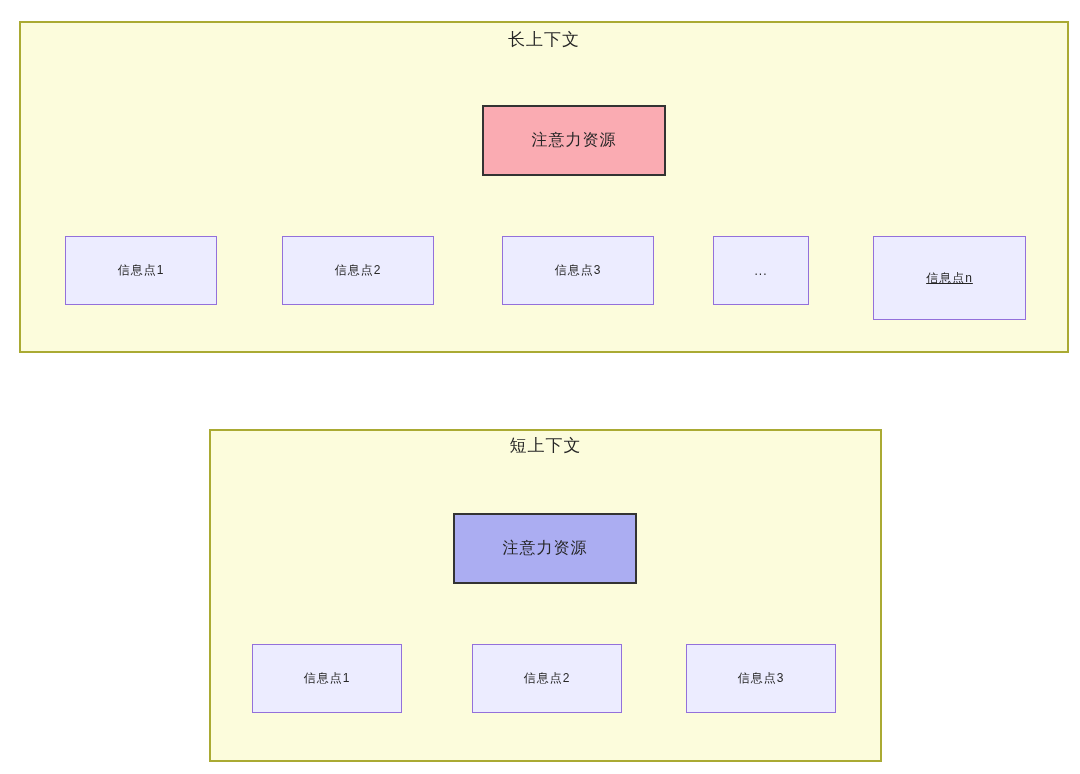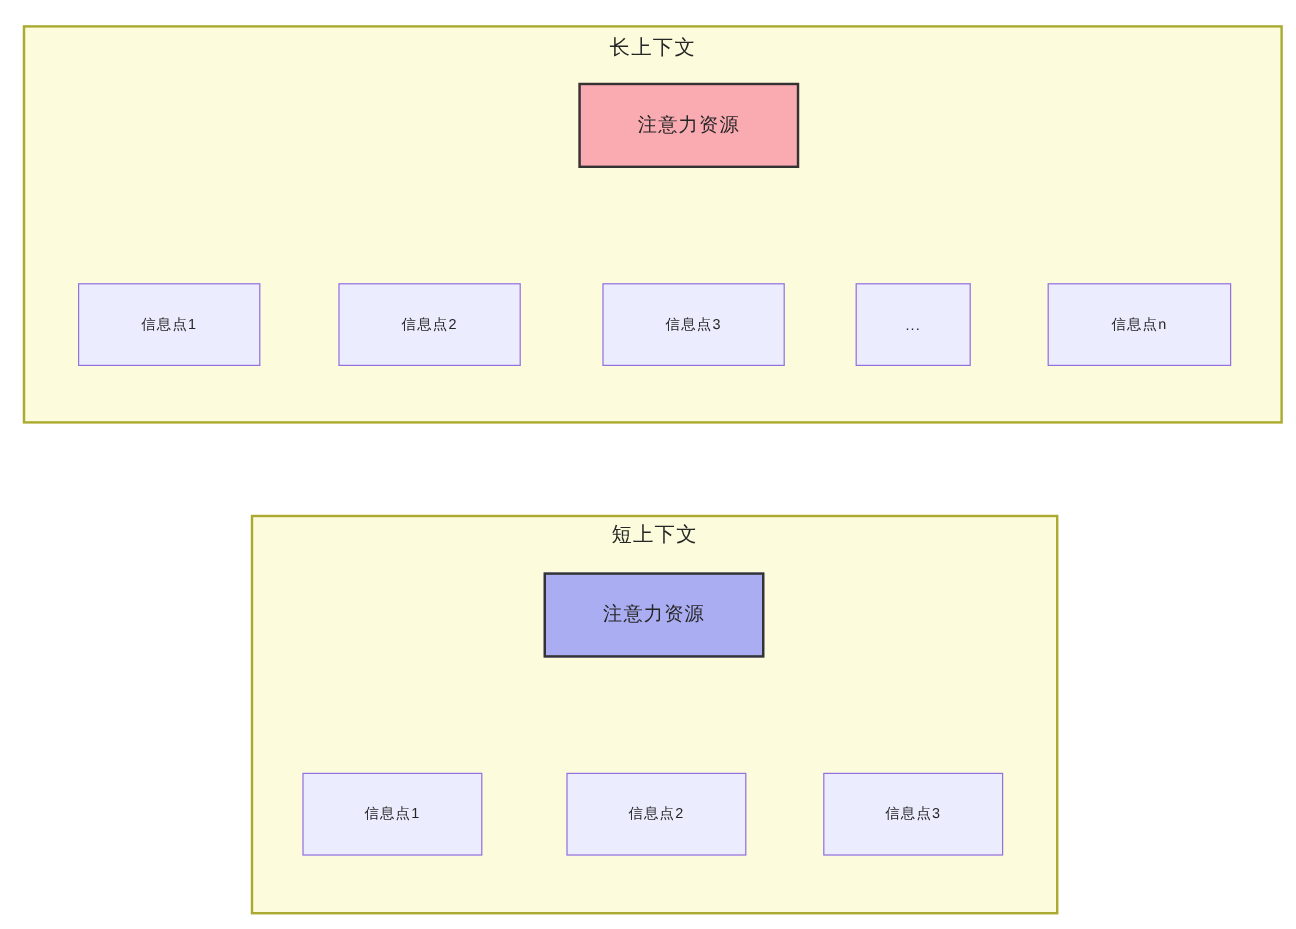--- a/index.html
+++ b/index.html
@@ -39,20 +39,21 @@
     color:var(--text-color);
     letter-spacing:1px;
   }
   .attn{
     position:absolute;
     box-sizing:border-box;
     border:2.5px solid var(--attention-border);
     display:flex;align-items:center;justify-content:center;
     font-size:16px;
     letter-spacing:1px;
+    margin-top:36px;
   }
   .attn-long{background:var(--attention-long-fill);}
   .attn-short{background:var(--attention-short-fill);}
   .node{
     position:absolute;
     box-sizing:border-box;
     background:var(--node-fill);
     border:1.5px solid var(--node-border);
     display:flex;align-items:center;justify-content:center;
     font-size:12px;
@@ -98,21 +99,21 @@
   <section class="group" style="left:19px;top:21px;width:1050px;height:332px;"></section>
 
   <div class="group-title" style="left:19px;top:28px;width:1050px;">长上下文</div>
 
   <div class="attn attn-long" style="left:482px;top:69px;width:184px;height:71px;">注意力资源</div>
 
   <div class="node" style="left:65px;top:236px;width:152px;height:69px;">信息点1</div>
   <div class="node" style="left:282px;top:236px;width:152px;height:69px;">信息点2</div>
   <div class="node" style="left:502px;top:236px;width:152px;height:69px;">信息点3</div>
   <div class="node" style="left:713px;top:236px;width:96px;height:69px;">...</div>
-  <div class="node" style="left:873px;top:236px;width:153px;height:69px;">信息点n</div>
+  <div class="node" style="left:873px;top:236px;width:153px;height:84px;text-decoration:underline;">信息点n</div>
 
   <section class="group" style="left:209px;top:429px;width:673px;height:333px;"></section>
 
   <div class="group-title" style="left:209px;top:434px;width:673px;font-family:Liberation Mono, monospace;">短上下文</div>
 
   <div class="attn attn-short" style="left:453px;top:477px;width:184px;height:71px;">注意力资源</div>
 
   <div class="node" style="left:252px;top:644px;width:150px;height:69px;">信息点1</div>
   <div class="node" style="left:472px;top:644px;width:150px;height:69px;">信息点2</div>
   <div class="node" style="left:686px;top:644px;width:150px;height:69px;">信息点3</div>

